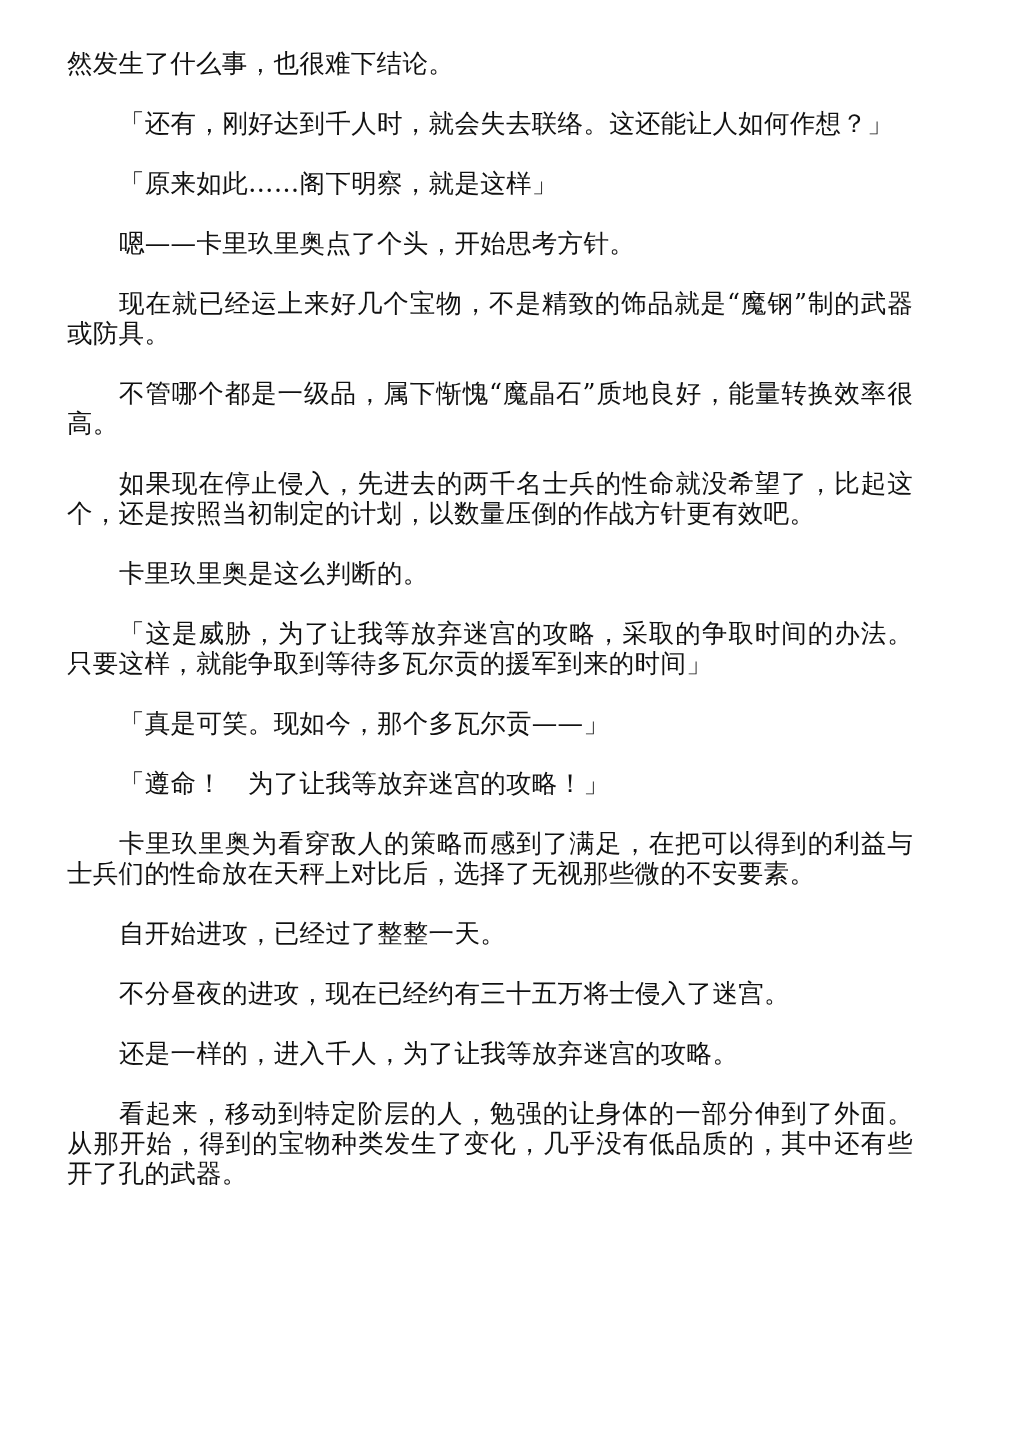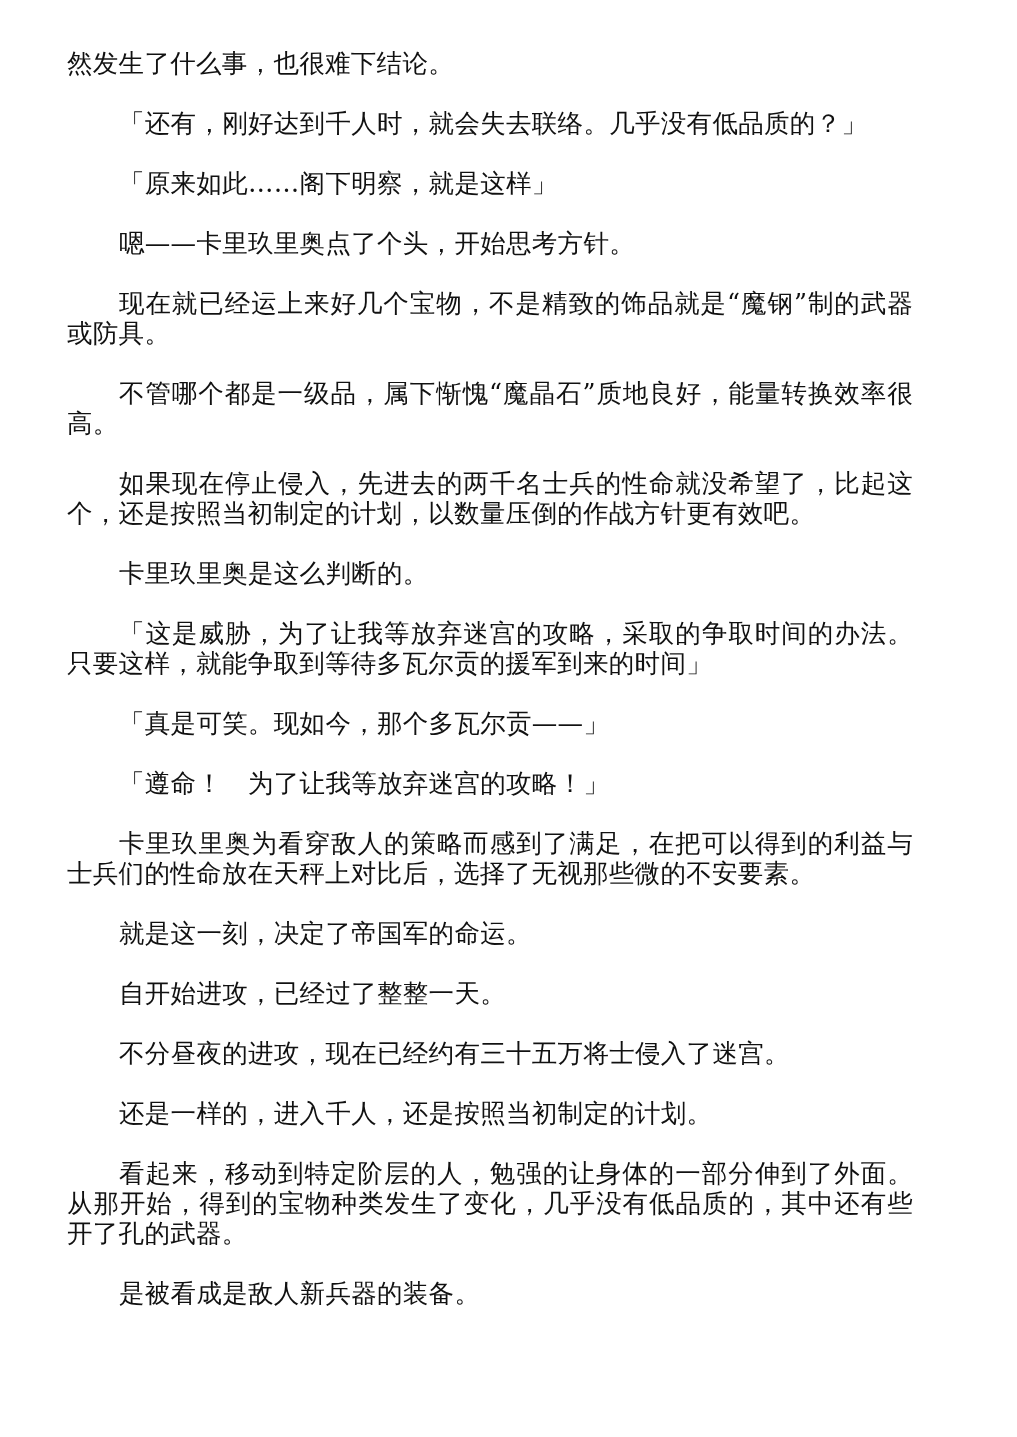--- a/index.html
+++ b/index.html
@@ -32,30 +32,28 @@
   }
   .para.cont {
     text-indent: 0;
   }
 </style>
 </head>
 <body>
 
 <div class="page">
   <p class="para cont">然发生了什么事，也很难下结论。</p>
-  <p class="para">「还有，刚好达到千人时，就会失去联络。几乎没有低品质的？」</p>
+  <p class="para">「还有，刚好达到千人时，就会失去联络。这还能让人如何作想？」</p>
   <p class="para">「原来如此……阁下明察，就是这样」</p>
   <p class="para">嗯——卡里玖里奥点了个头，开始思考方针。</p>
   <p class="para">现在就已经运上来好几个宝物，不是精致的饰品就是“魔钢”制的武器或防具。</p>
   <p class="para">不管哪个都是一级品，属下惭愧“魔晶石”质地良好，能量转换效率很高。</p>
   <p class="para">如果现在停止侵入，先进去的两千名士兵的性命就没希望了，比起这个，还是按照当初制定的计划，以数量压倒的作战方针更有效吧。</p>
   <p class="para">卡里玖里奥是这么判断的。</p>
   <p class="para">「这是威胁，为了让我等放弃迷宫的攻略，采取的争取时间的办法。只要这样，就能争取到等待多瓦尔贡的援军到来的时间」</p>
   <p class="para">「真是可笑。现如今，那个多瓦尔贡——」</p>
   <p class="para">「遵命！　为了让我等放弃迷宫的攻略！」</p>
   <p class="para">卡里玖里奥为看穿敌人的策略而感到了满足，在把可以得到的利益与士兵们的性命放在天秤上对比后，选择了无视那些微的不安要素。</p>
-  <p class="para">就是这一刻，决定了帝国军的命运。</p>
   <p class="para">自开始进攻，已经过了整整一天。</p>
   <p class="para">不分昼夜的进攻，现在已经约有三十五万将士侵入了迷宫。</p>
-  <p class="para">还是一样的，进入千人，还是按照当初制定的计划。</p>
+  <p class="para">还是一样的，进入千人，为了让我等放弃迷宫的攻略。</p>
   <p class="para">看起来，移动到特定阶层的人，勉强的让身体的一部分伸到了外面。从那开始，得到的宝物种类发生了变化，几乎没有低品质的，其中还有些开了孔的武器。</p>
-  <p class="para">是被看成是敌人新兵器的装备。</p>
 </div>
 
 </body></html>

